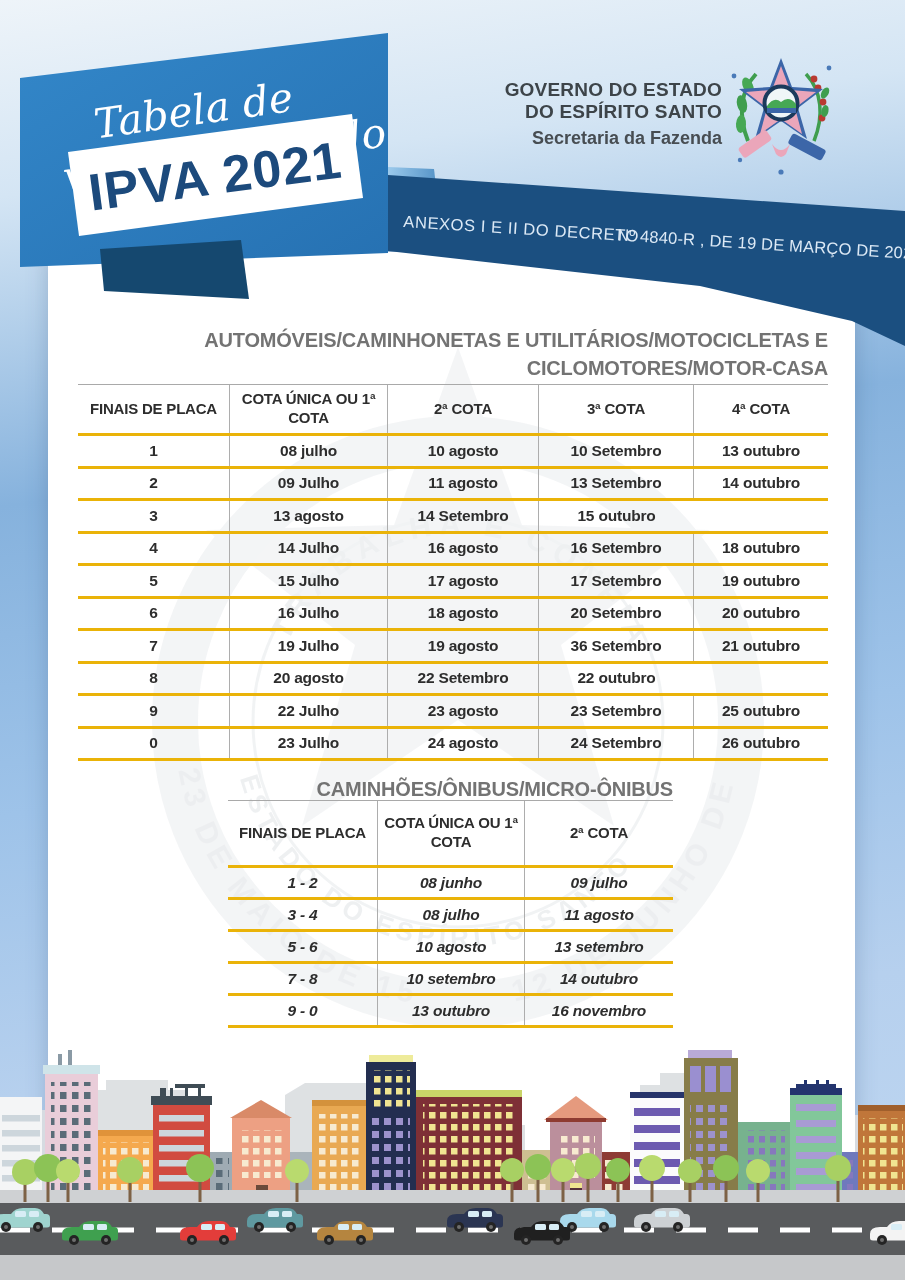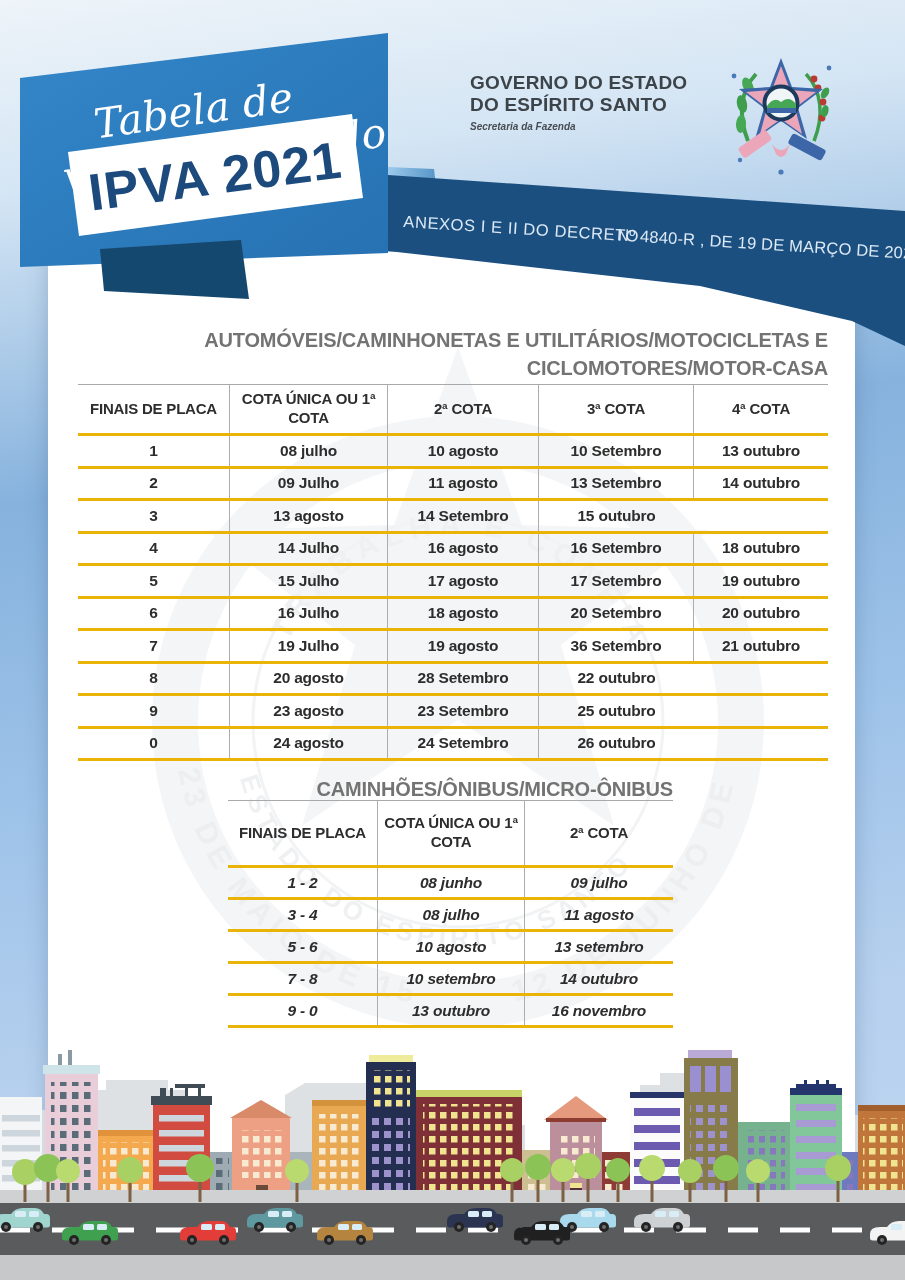--- a/index.html
+++ b/index.html
@@ -4,23 +4,23 @@
 <style>
   html,body{margin:0;padding:0;}
   body{width:905px;height:1280px;position:relative;overflow:hidden;
        font-family:"Liberation Sans",sans-serif;
        background:linear-gradient(172deg,#eef4f9 0%,#d4e5f4 14%,#86b2dd 36%,#9ec3e9 58%,#b6d0ee 78%,#bfd7f1 100%);}
   .abs{position:absolute;}
   
   .sheet{left:48px;top:252px;width:807px;height:1028px;background:#ffffff;
          box-shadow:0 0 20px rgba(50,80,120,.28);overflow:hidden;}
   
-  .gov{left:470px;top:72px;width:252px;color:#3d4449;}
+  .gov{left:470px;top:79px;width:252px;text-align:right;color:#3d4449;}
   .gov .l1,.gov .l2{font-size:19px;font-weight:bold;line-height:1.18;letter-spacing:.2px;}
-  .gov .l3{font-size:10px;font-style:italic;font-weight:bold;color:#474d52;margin-top:4px;}
+  .gov .l3{font-size:18px;font-weight:bold;color:#474d52;margin-top:4px;}
   
   .ttitle{font-weight:bold;color:#737373;text-align:right;line-height:1.38;font-size:20px;letter-spacing:-.2px;}
   .t1-title{left:78px;top:327px;width:750px;}
   .t1-title span{display:inline-block;max-width:660px;}
   .t2-title{left:228px;top:776px;width:445px;}
   .dtable{display:block;}
   .t1{left:78px;top:384px;width:750px;}
   .t2{left:228px;top:800px;width:445px;}
   .trow{display:grid;border-bottom:3px solid #eab308;}
   .t1 .trow{grid-template-columns:152px 158px 151px 155px 134px;}
@@ -200,31 +200,33 @@
     <div class="trow tdata">
       <div class="tcell">7</div>
       <div class="tcell">19 Julho</div>
       <div class="tcell">19 agosto</div>
       <div class="tcell">36 Setembro</div>
       <div class="tcell">21 outubro</div>
     </div>
     <div class="trow tdata">
       <div class="tcell">8</div>
       <div class="tcell">20 agosto</div>
-      <div class="tcell">28 Setembro</div>
+      <div class="tcell">22 Setembro</div>
       <div class="tcell">22 outubro</div>
     </div>
     <div class="trow tdata">
       <div class="tcell">9</div>
+      <div class="tcell">22 Julho</div>
       <div class="tcell">23 agosto</div>
       <div class="tcell">23 Setembro</div>
       <div class="tcell">25 outubro</div>
     </div>
     <div class="trow tdata">
       <div class="tcell">0</div>
+      <div class="tcell">23 Julho</div>
       <div class="tcell">24 agosto</div>
       <div class="tcell">24 Setembro</div>
       <div class="tcell">26 outubro</div>
     </div>
   </div>
 
 <div class="abs ttitle t2-title">CAMINHÕES/ÔNIBUS/MICRO-ÔNIBUS</div>
 <div class="abs dtable t2">
     <div class="trow thead">
       <div class="tcell hcell">FINAIS DE PLACA</div>

